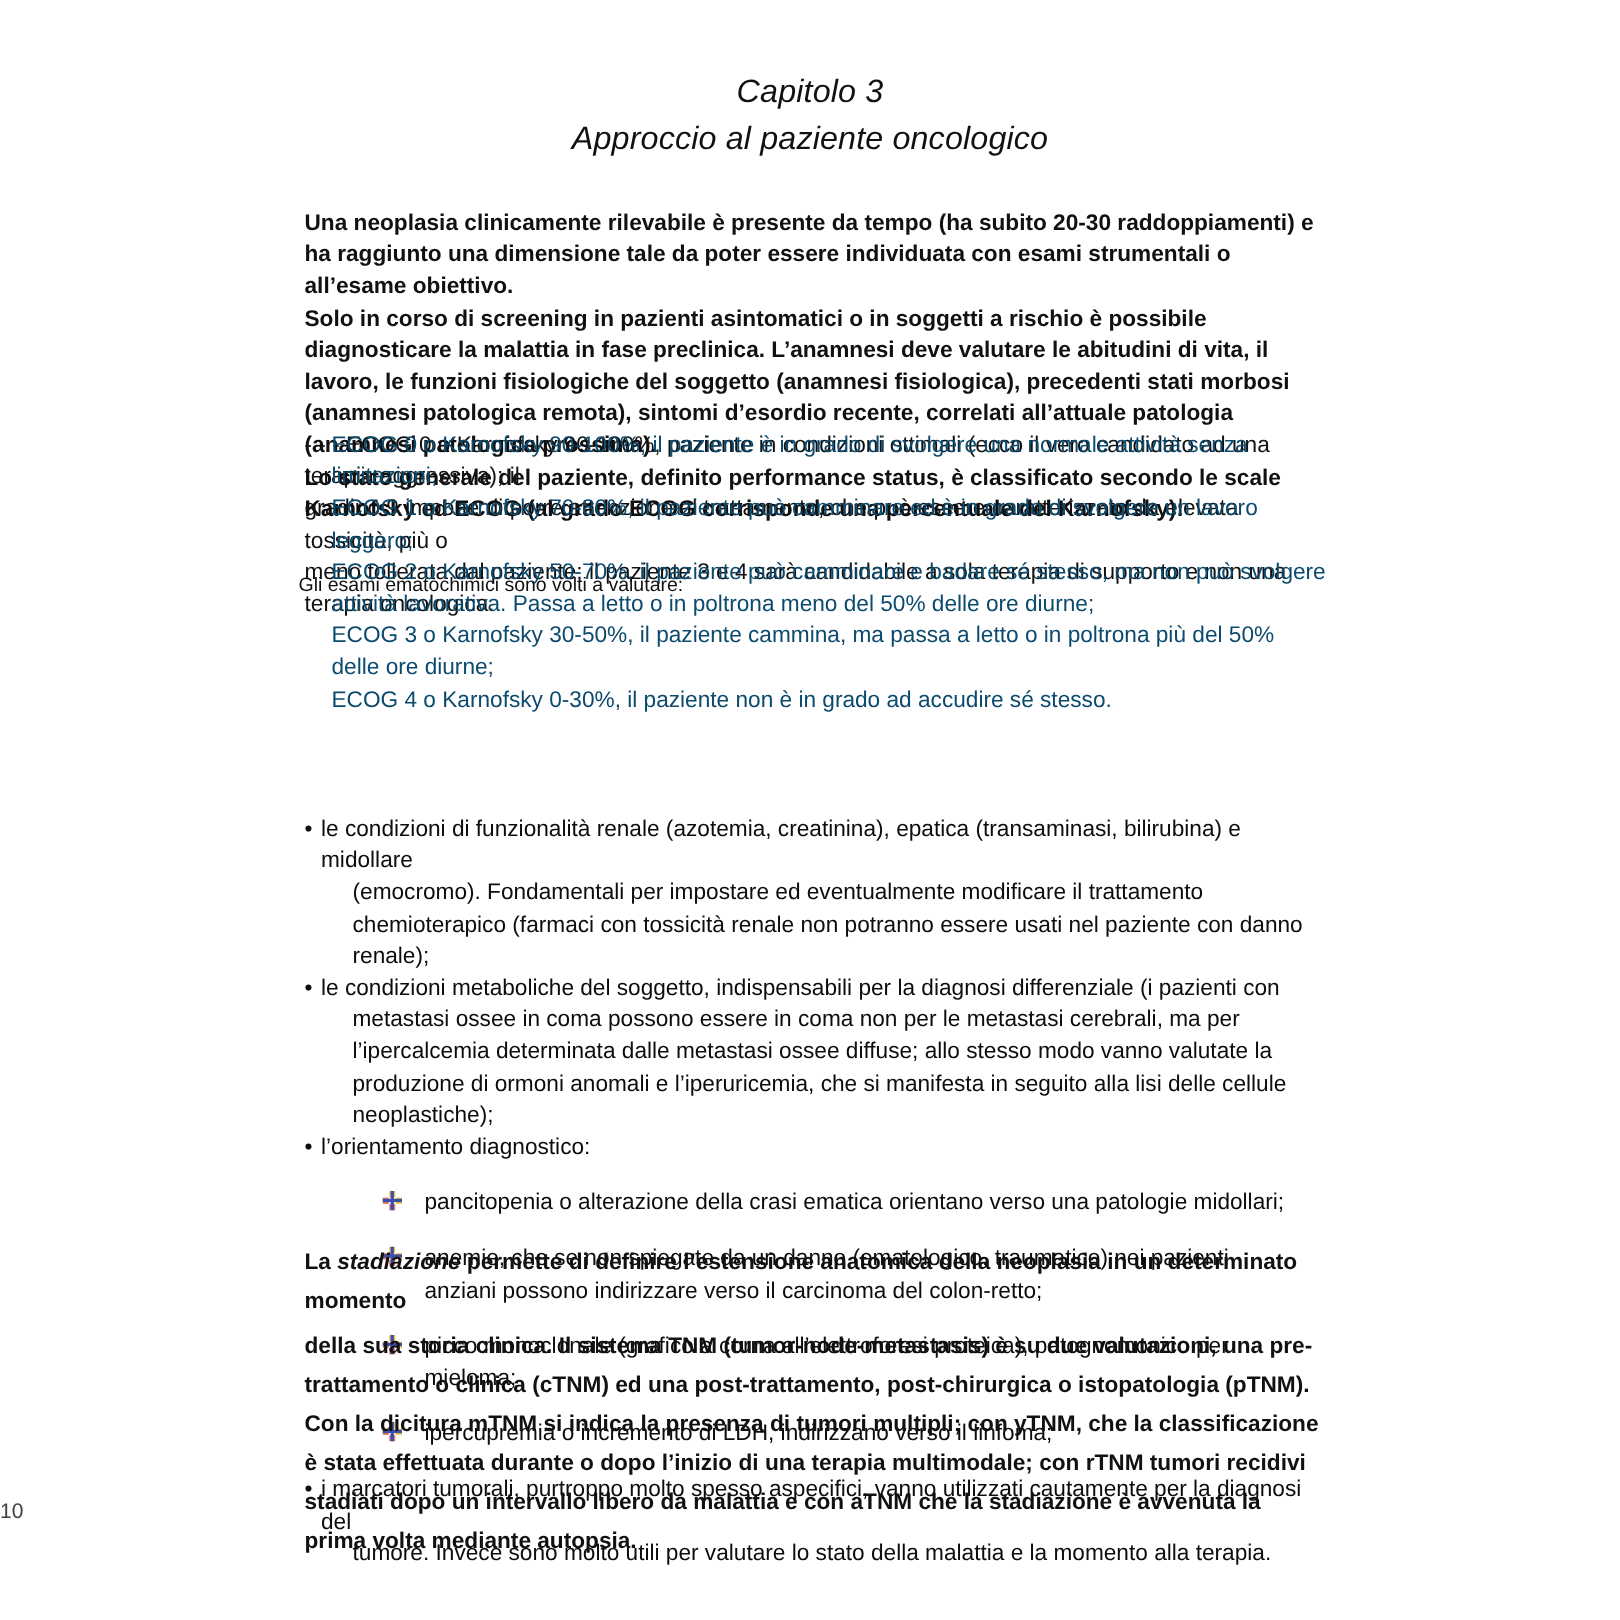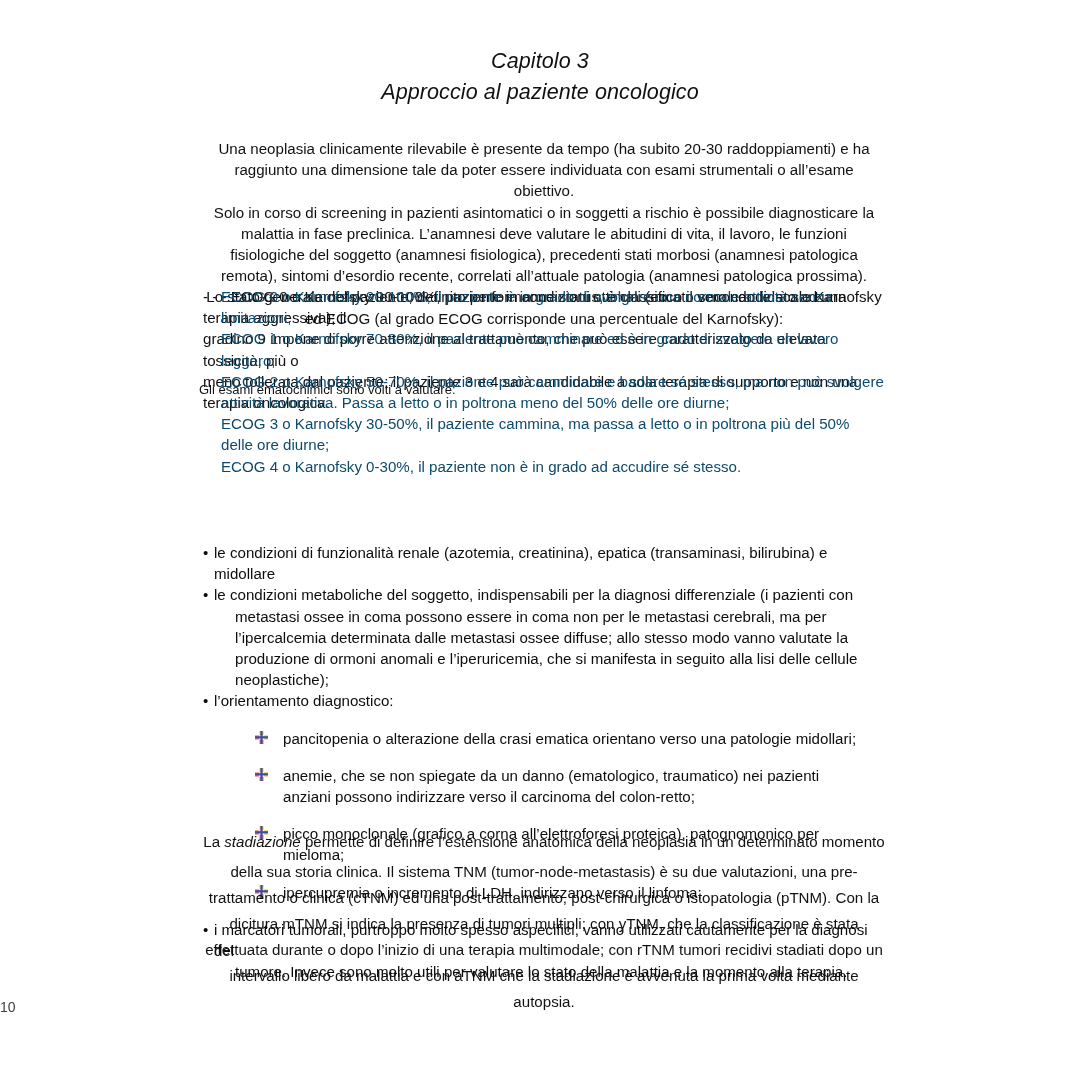--- a/index.html
+++ b/index.html
@@ -34,21 +34,22 @@
     color: #111111;
   }
   .title-line { display: block; white-space: pre; }
 
   
   .body-text {
     position: absolute;
     font-size: 15.1px;
     line-height: 21.2px;
     color: #111111;
-    text-align: center;
+    text-align: left;
+    font-weight: bold;
   }
   .body-text p { margin: 0; }
 
   
   #intro-block {
     left: 203px;
     top: 138px;
     width: 682px;
   }
 
@@ -210,20 +211,21 @@
 
     <div id="esami-lead">Gli esami ematochimici sono volti a valutare:</div>
 
   </div>
 
   <div id="exam-list">
 
     <span class="lvl1">
       <span class="marker-dot">•</span>
       <span class="first-line">le condizioni di funzionalità renale (azotemia, creatinina), epatica (transaminasi, bilirubina) e midollare</span>
+      <span class="cont">(emocromo). Fondamentali per impostare ed eventualmente modificare il trattamento chemioterapico (farmaci con tossicità renale non potranno essere usati nel paziente con danno renale);</span>
     </span>
 
     <span class="lvl1">
       <span class="marker-dot">•</span>
       <span class="first-line">le condizioni metaboliche del soggetto, indispensabili per la diagnosi differenziale (i pazienti con</span>
       <span class="cont">metastasi ossee in coma possono essere in coma non per le metastasi cerebrali, ma per l’ipercalcemia determinata dalle metastasi ossee diffuse; allo stesso modo vanno valutate la produzione di ormoni anomali e l’iperuricemia, che si manifesta in seguito alla lisi delle cellule neoplastiche);</span>
     </span>
 
     <span class="lvl1">
       <span class="marker-dot">•</span>

